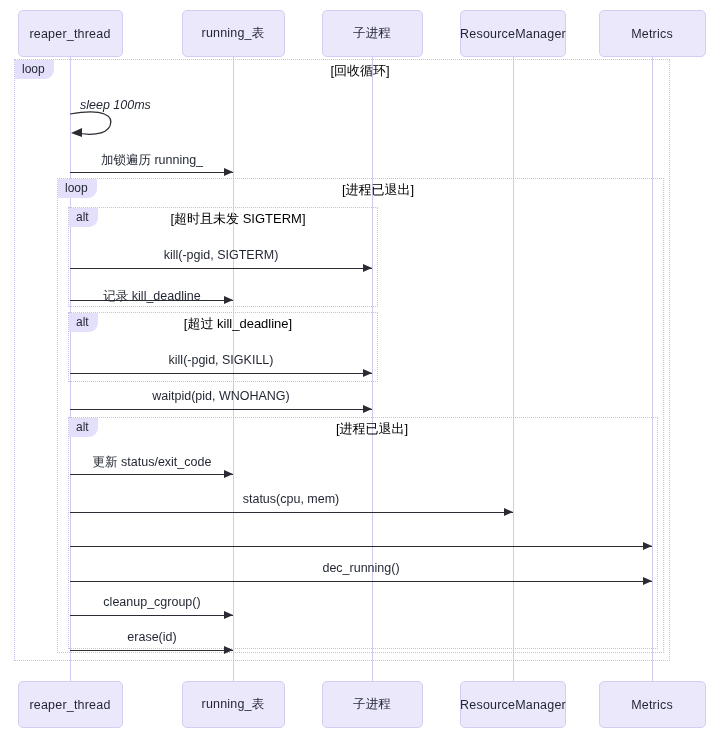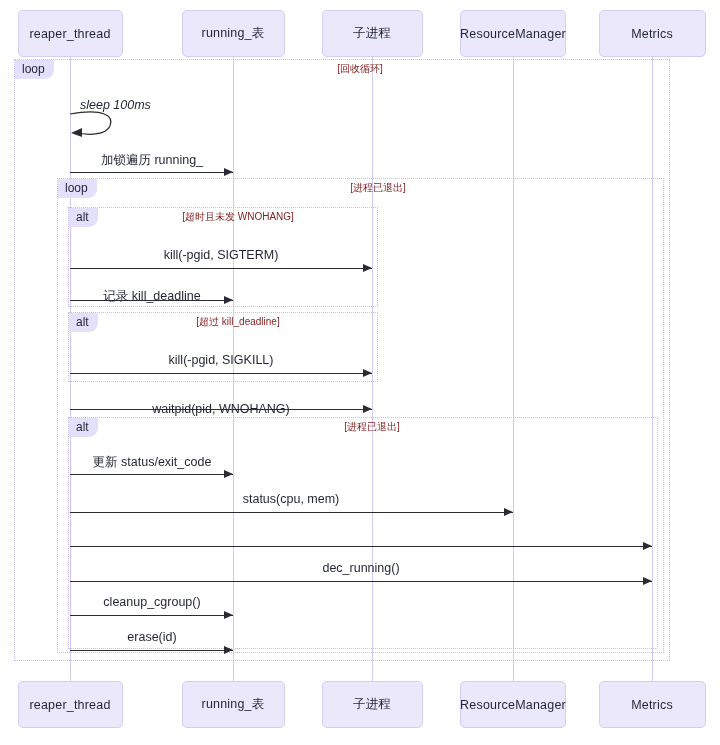--- a/index.html
+++ b/index.html
@@ -49,22 +49,22 @@
     position: absolute;
     background: #e4dffa;
     color: #1f2430;
     font-size: 12px;
     padding: 2px 9px 3px 7px;
     border-bottom-right-radius: 9px;
     line-height: 14px;
   }
   .frag-cond {
     position: absolute;
-    color: #7f1d1d;
-    font-size: 10px;
+    color: #000000;
+    font-size: 13px;
     white-space: nowrap;
     transform: translateX(-50%);
   }
   .msg-line {
     position: absolute;
     height: 1px;
     background: #2b2b33;
   }
   .msg-head {
     position: absolute;
@@ -103,21 +103,21 @@
     <div class="lifeline" style="left: 513px; top: 57px; height: 624px;"></div>
     <div class="lifeline" style="left: 652px; top: 57px; height: 624px;"></div>
     <div class="frag" style="left: 14px; top: 59px; width: 656px; height: 602px;"></div>
     <div class="frag-label" style="left: 15px; top: 60px;">loop</div>
     <div class="frag-cond" style="left: 360px; top: 62px;">[回收循环]</div>
     <div class="frag" style="left: 57px; top: 178px; width: 607px; height: 475px;"></div>
     <div class="frag-label" style="left: 58px; top: 179px;">loop</div>
     <div class="frag-cond" style="left: 378px; top: 181px;">[进程已退出]</div>
     <div class="frag" style="left: 68px; top: 207px; width: 310px; height: 100px;"></div>
     <div class="frag-label" style="left: 69px; top: 208px;">alt</div>
-    <div class="frag-cond" style="left: 238px; top: 210px;">[超时且未发 WNOHANG]</div>
+    <div class="frag-cond" style="left: 238px; top: 210px;">[超时且未发 SIGTERM]</div>
     <div class="frag" style="left: 68px; top: 312px; width: 310px; height: 70px;"></div>
     <div class="frag-label" style="left: 69px; top: 313px;">alt</div>
     <div class="frag-cond" style="left: 238px; top: 315px;">[超过 kill_deadline]</div>
     <div class="frag" style="left: 68px; top: 417px; width: 590px; height: 232px;"></div>
     <div class="frag-label" style="left: 69px; top: 418px;">alt</div>
     <div class="frag-cond" style="left: 372px; top: 420px;">[进程已退出]</div>
     <div class="self-msg" style="left: 70px; top: 106px;">
       <svg width="70" height="40" viewBox="0 0 70 40">
         <path d="M0,8 C34,2 44,10 40,20 C36,29 18,30 5,26" fill="none" stroke="#2b2b33" stroke-width="1.2"></path>
         <path d="M12,22 L1,27 L12,31 Z" fill="#2b2b33"></path>
@@ -131,21 +131,21 @@
     <div class="msg-head" style="top: 264px; left: 363px;"></div>
     <div class="msg-text" style="left: 221px; top: 248px;">kill(-pgid, SIGTERM)</div>
     <div class="msg-line" style="left: 70px; top: 300px; width: 163px;"></div>
     <div class="msg-head" style="top: 296px; left: 224px;"></div>
     <div class="msg-text" style="left: 152px; top: 280px; margin-top: 8px;">记录 kill_deadline</div>
     <div class="msg-line" style="left: 70px; top: 373px; width: 302px;"></div>
     <div class="msg-head" style="top: 369px; left: 363px;"></div>
     <div class="msg-text" style="left: 221px; top: 353px;">kill(-pgid, SIGKILL)</div>
     <div class="msg-line" style="left: 70px; top: 409px; width: 302px;"></div>
     <div class="msg-head" style="top: 405px; left: 363px;"></div>
-    <div class="msg-text" style="left: 221px; top: 402px;">waitpid(pid, WNOHANG)</div>
+    <div class="msg-text" style="left: 221px; top: 389px;">waitpid(pid, WNOHANG)</div>
     <div class="msg-line" style="left: 70px; top: 474px; width: 163px;"></div>
     <div class="msg-head" style="top: 470px; left: 224px;"></div>
     <div class="msg-text" style="left: 152px; top: 454px;">更新 status/exit_code</div>
     <div class="msg-line" style="left: 70px; top: 512px; width: 443px;"></div>
     <div class="msg-head" style="top: 508px; left: 504px;"></div>
     <div class="msg-text" style="left: 291px; top: 492px;">status(cpu, mem)</div>
     <div class="msg-line" style="left: 70px; top: 546px; width: 582px;"></div>
     <div class="msg-head" style="top: 542px; left: 643px;"></div>
     <div class="msg-line" style="left: 70px; top: 581px; width: 582px;"></div>
     <div class="msg-head" style="top: 577px; left: 643px;"></div>

